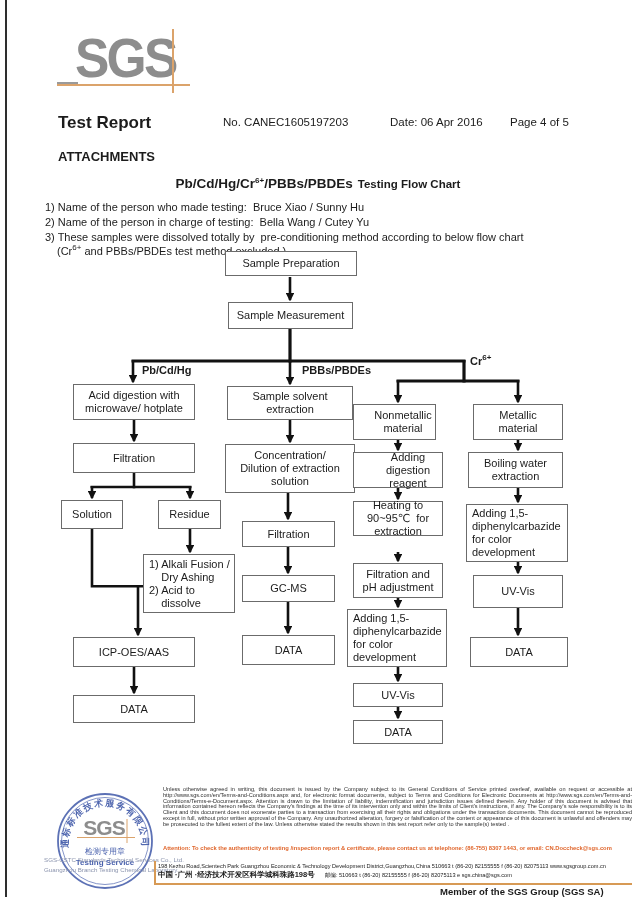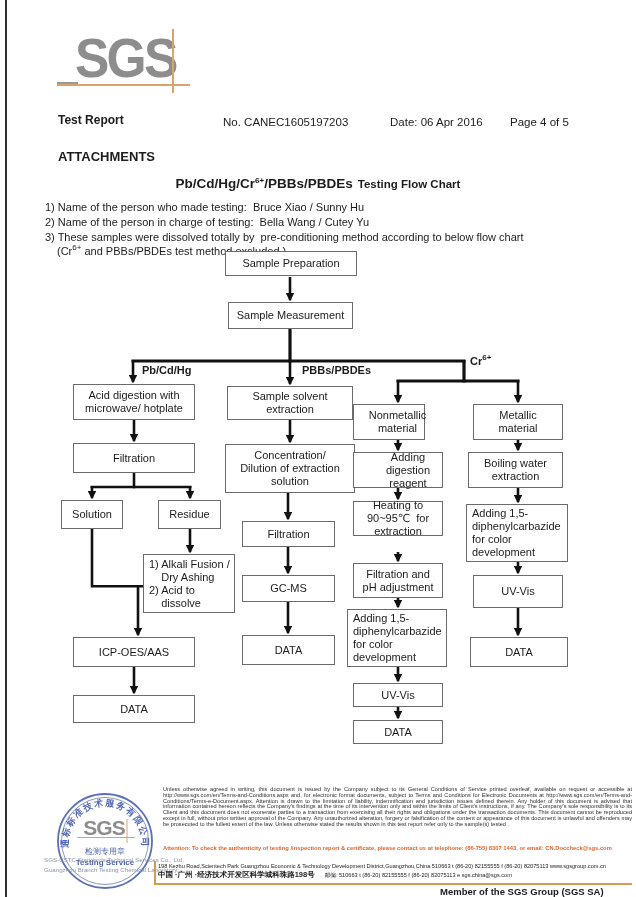--- a/index.html
+++ b/index.html
@@ -9,21 +9,21 @@
   }
   .abs{position:absolute;}
   
   .page-edge{left:5px;top:0;width:2px;height:897px;background:#2e2e2e;}
   
   .logo-text{left:75px;top:30px;font-size:56px;font-weight:bold;color:#8d8d8d;
     letter-spacing:-3px;transform:scaleX(.92);transform-origin:left top;line-height:56px;}
   .logo-underscore{left:57px;top:82px;width:21px;height:3px;background:#9a9a9a;}
   .logo-hline{left:57px;top:84px;width:133px;height:2px;background:#dba36b;}
   .logo-vline{left:172px;top:29px;width:2px;height:64px;background:#dba36b;}
-  .report-title{left:58px;top:113px;font-size:12px;font-weight:bold;}
+  .report-title{left:58px;top:113px;font-size:17px;font-weight:bold;}
   .hmeta{top:116px;font-size:11.5px;}
   
   .attachments{left:58px;top:149px;font-size:13px;font-weight:bold;}
   .flow-title{left:0;top:174px;width:636px;text-align:center;font-weight:bold;}
   .flow-title .big{font-size:13.5px;}
   .flow-title .small{font-size:11.5px;margin-left:5px;}
   sup.s{font-size:8px;vertical-align:super;line-height:0;}
   .note{left:45px;font-size:11px;line-height:13px;white-space:pre-wrap;}
   
   .conn{left:0;top:0;pointer-events:none;}
@@ -167,21 +167,21 @@
   <div class="node" style="left:242px;top:521px;width:93px;height:26px;">
       <span class="t">Filtration</span>
     </div>
   <div class="node" style="left:242px;top:575px;width:93px;height:27px;">
       <span class="t">GC-MS</span>
     </div>
   <div class="node" style="left:242px;top:635px;width:93px;height:30px;">
       <span class="t">DATA</span>
     </div>
 
-  <div class="node" style="left:353px;top:404px;width:72px;height:36px;padding-left:17px;">
+  <div class="node" style="left:353px;top:404px;width:83px;height:36px;padding-left:17px;">
       <span class="t">Nonmetallic
 material</span>
     </div>
   <div class="node" style="left:353px;top:452px;width:90px;height:36px;padding-left:20px;">
       <span class="t">Adding digestion
 reagent</span>
     </div>
   <div class="node" style="left:353px;top:501px;width:90px;height:35px;">
       <span class="t">Heating to
 90~95℃  for

